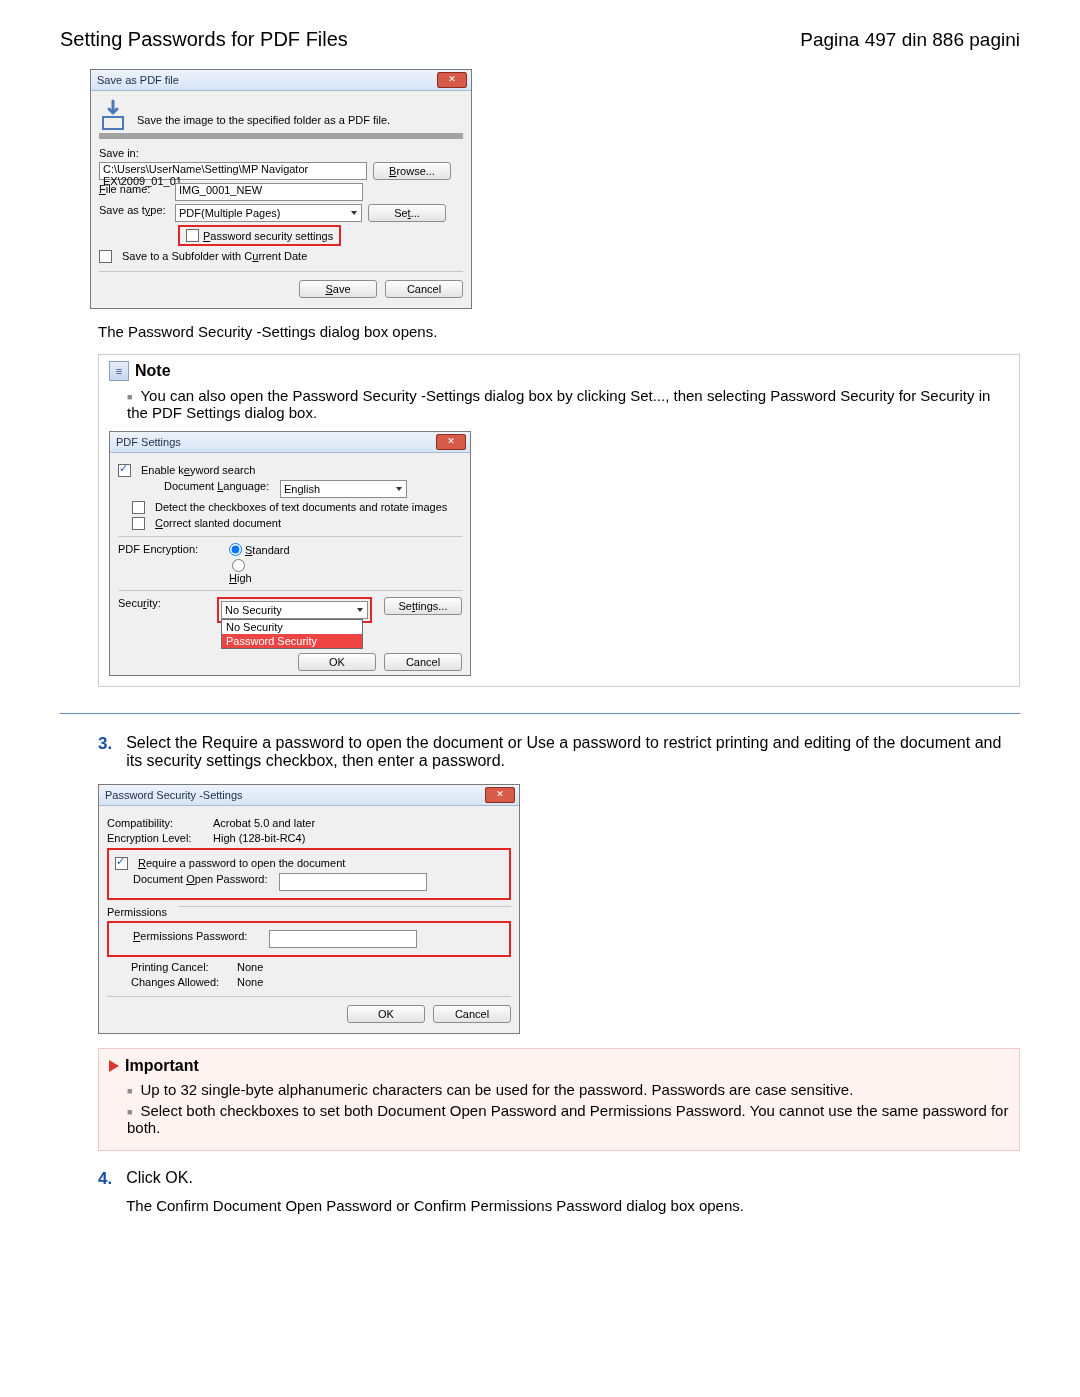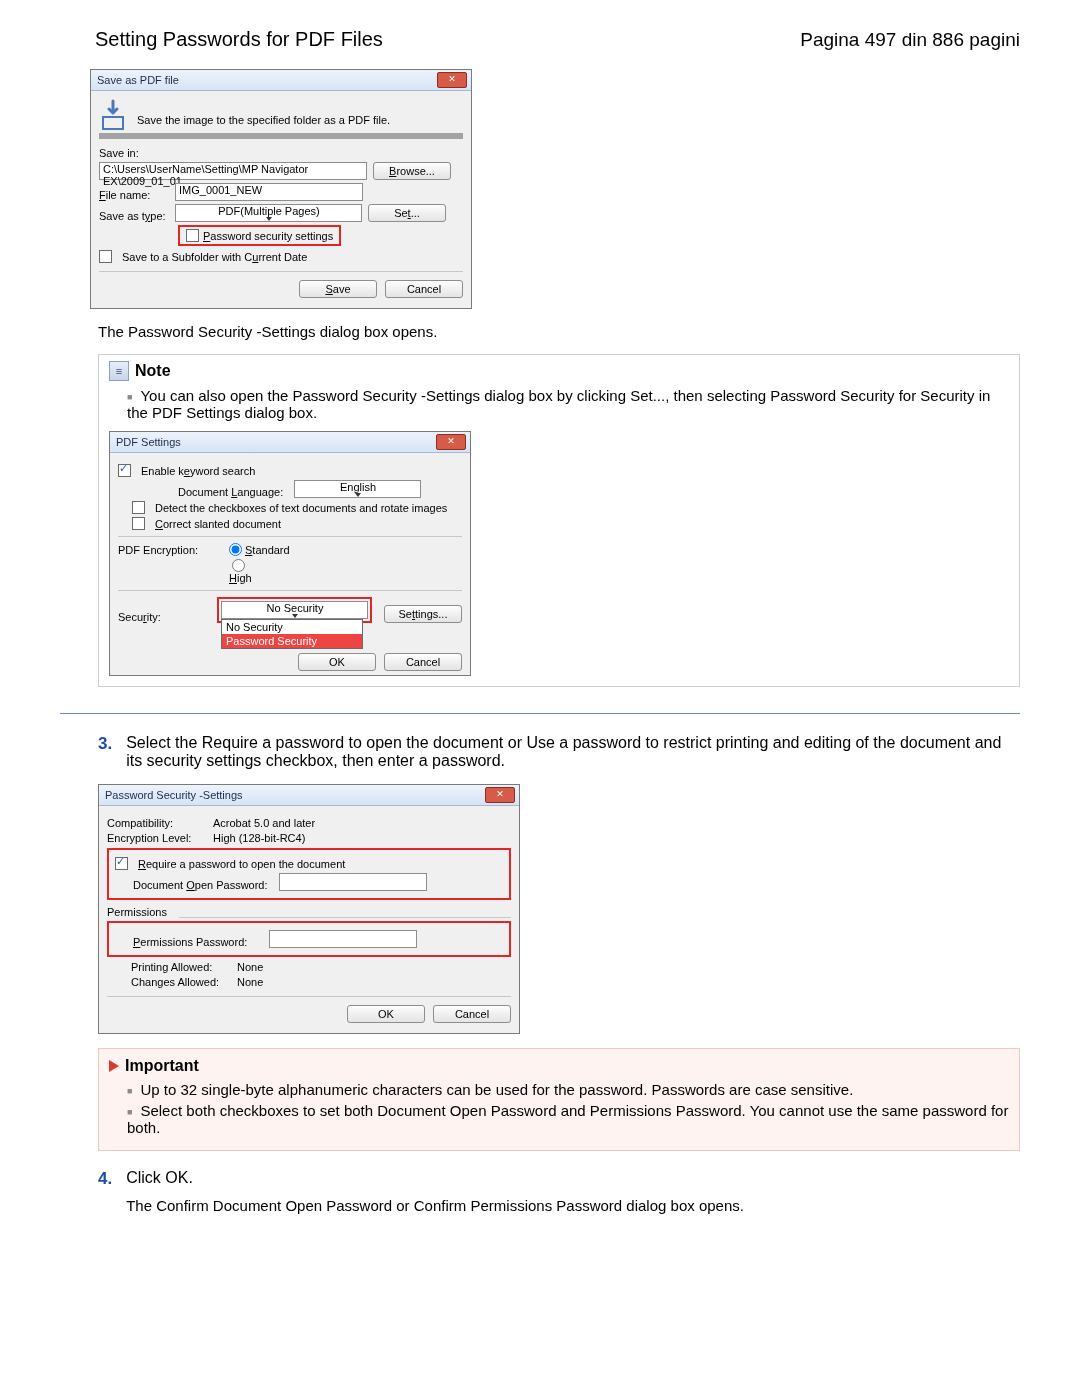--- a/index.html
+++ b/index.html
@@ -11,21 +11,20 @@
     background: #fff;
   }
   .header-row {
     display: flex;
     justify-content: space-between;
     align-items: baseline;
     margin-bottom: 18px;
   }
   .page-title {
     font-size: 20px;
-    margin-left: 35px;
   }
   .page-num {
     font-size: 19px;
   }
 
   
   .dialog {
     background: #f0f0f0;
     border: 1px solid #7a7a7a;
     font-size: 11px;
@@ -80,21 +79,20 @@
   .win-combo {
     display:inline-flex;
     align-items: center;
     justify-content: space-between;
     border: 1px solid #8d8d8d;
     background:#fff;
     height: 16px;
     padding: 0 2px 0 3px;
     font-size: 11px;
     vertical-align: middle;
-    flex-direction: column;
   }
   .caret {
     width:10px; height:10px; display:inline-flex; align-items:center; justify-content:center;
   }
   .caret::after {
     content:""; display:block; width:0; height:0;
     border-left:3px solid transparent; border-right:3px solid transparent; border-top:4px solid #333;
   }
   .cb {
     display:inline-block; width:11px; height:11px; border:1px solid #6a6a6a; background:#fff;
@@ -182,21 +180,21 @@
     display:inline-block;
     vertical-align: top;
     width: calc(100% - 30px);
     font-size: 16px;
   }
   .step-sub {
     font-size: 15px;
     margin-top: 10px;
   }
 
-  .row { display:flex; align-items:flex-end; gap:6px; margin:3px 0; }
+  .row { display:flex; align-items:flex-start; gap:6px; margin:3px 0; }
   .lbl { display:inline-block; }
 
   
   .dropdown-list {
     position:absolute;
     background:#fff;
     border:1px solid #6a6a6a;
     font-size:11px;
     line-height: 14px;
   }
@@ -290,21 +288,21 @@
         <span>PDF Settings</span>
         <span class="titlebar-buttons">
           <span class="titlebar-close">✕</span>
         </span>
       </div>
       <div class="dialog-body" style="padding-bottom:4px;">
         <div class="row">
           <span class="cb checked"></span>
           <span>Enable k<span class="underline">e</span>yword search</span>
         </div>
-        <div class="row" style="margin-left:28px;padding-left:32px;">
+        <div class="row" style="margin-left:14px;padding-left:32px;">
           <span class="lbl" style="width:110px;">Document <span class="underline">L</span>anguage:</span>
           <span class="win-combo" style="width:120px;">
             <span>English</span>
               <span class="caret"></span>
           </span>
         </div>
         <div class="row" style="margin-left:14px;">
           <span class="cb"></span>
           <span>Detect the checkboxes of text documents and rotate images</span>
         </div>
@@ -392,21 +390,21 @@
           </div>
 
           <div class="red-box" style="padding:4px 6px; margin-top:2px;">
             <div class="row" style="margin-left:18px;">
               <span class="lbl" style="width:130px;"><span class="underline">P</span>ermissions Password:</span>
               <span class="win-input" style="width:140px;"></span>
             </div>
           </div>
 
           <div class="row" style="margin-left:24px; margin-top:4px;">
-            <span class="lbl" style="width:100px;">Printing Allowed:</span>
+            <span class="lbl" style="width:100px;">Printing Cancel:</span>
             <span>None</span>
           </div>
           <div class="row" style="margin-left:24px;">
             <span class="lbl" style="width:100px;">Changes Allowed:</span>
             <span>None</span>
           </div>
 
           <div class="btn-row">
             <span class="win-btn">OK</span>
             <span class="win-btn">Cancel</span>

